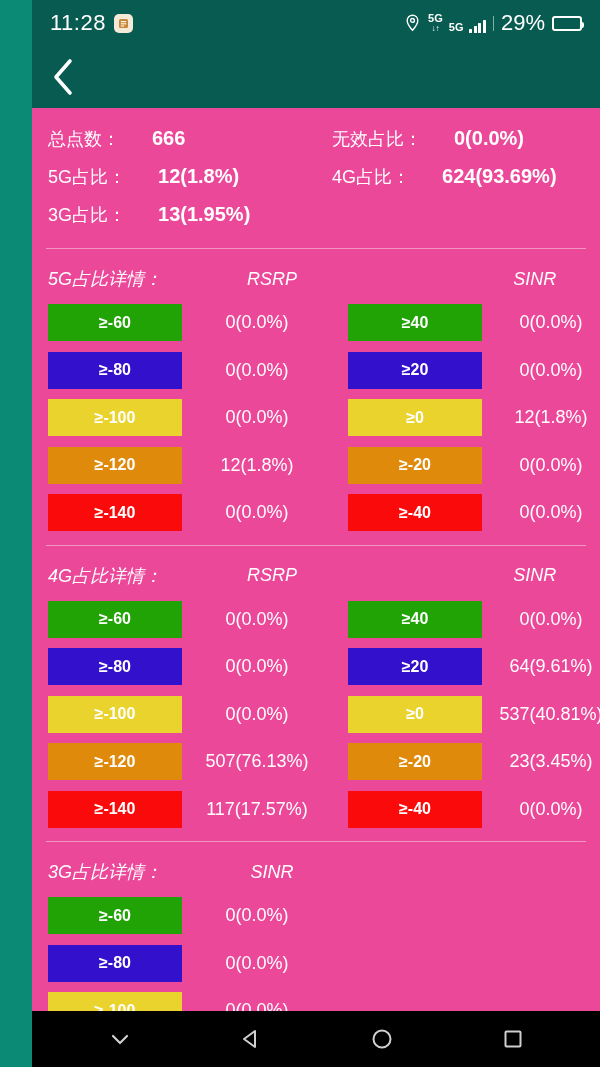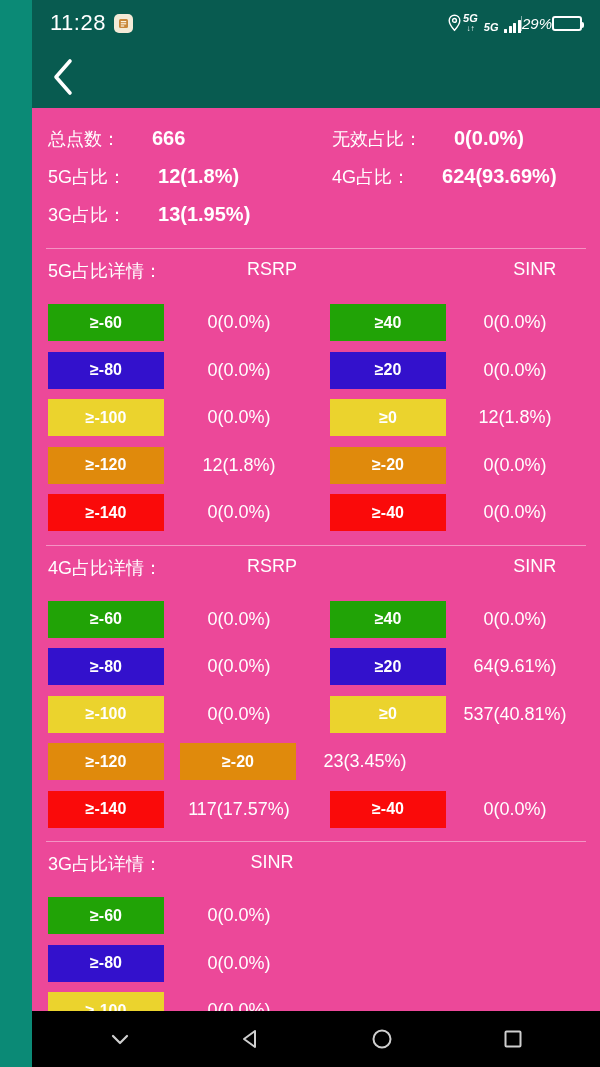--- a/index.html
+++ b/index.html
@@ -25,35 +25,35 @@
     color: #ffffff;
   }
   .sb-time { font-size: 22px; letter-spacing: .5px; }
   .sb-appbadge {
     width: 19px; height: 19px; margin-left: 8px;
     border-radius: 5px; background: #f3ead7;
     display: inline-flex; align-items: center; justify-content: center;
     font-size: 8px; color: #b07a33; line-height: 1;
   }
   .sb-right {
-    margin-left: auto; display: flex; align-items: center;  font-style: italic;
+    margin-left: auto; display: flex; align-items: center; gap: 7px;
   }
   .sb-right svg { display: block; }
   .sb-net { display: flex; align-items: flex-end; gap: 6px; }
   .sb-netcell { display: flex; flex-direction: column; align-items: center; line-height: 1; }
   .sb-netcell .lbl { font-size: 11px; font-weight: bold; }
   .sb-netcell .sub { font-size: 8px; margin-top: 1px; }
   .sb-bars { display: flex; align-items: flex-end; gap: 1.5px; height: 13px; }
   .sb-bars i { width: 3px; background: #fff; display: block; border-radius: .5px; }
   .sb-bars i:nth-child(1){ height: 4px; }
   .sb-bars i:nth-child(2){ height: 7px; }
   .sb-bars i:nth-child(3){ height: 10px; }
   .sb-bars i:nth-child(4){ height: 13px; }
   .sb-div { width: 1px; height: 15px; background: rgba(255,255,255,.5); }
-  .sb-pct { font-size: 15px; }
+  .sb-pct { font-size: 22px; }
   .sb-batt {
     width: 30px; height: 15px; border: 2px solid #fff; border-radius: 3px;
     position: relative; padding: 1.5px;
   }
   .sb-batt::after {
     content:""; position:absolute; right:-4px; top:4px;
     width:2.5px; height:6px; background:#fff; border-radius:0 2px 2px 0;
   }
   .sb-batt .fill { height: 100%; width: 29%; background:#fff; border-radius:1px; }
 
@@ -97,38 +97,38 @@
   }
 
   .divider {
     height: 1px; background: rgba(255,255,255,.42);
     margin: 8px 14px 0 14px;
   }
 
   
   .section { padding-top: 10px; }
   .sec-head {
-    display: flex; align-items: flex-start; height: 40px;
+    display: flex; align-items: center; height: 40px; font-style: italic;
   }
   .sec-title {
     width: 178px; padding-left: 16px;
     color: #fff; font-size: 18px; white-space: nowrap;
   }
   .col-head {
     color: #ffffff; font-size: 18px; text-align: center;
   }
   .col-head.c1 { width: 150px; }
   .col-head.c2 { width: 134px; }
   .col-head.c3 { width: 138px; }
 
   .row {
     display: flex; align-items: center; height: 47.5px;
   }
   .chip {
-    width: 116px; height: 37px; margin-left: 16px;
+    width: 134px; height: 37px; margin-left: 16px;
     display: flex; align-items: center; justify-content: center;
     color: #ffffff; font-size: 16px; font-weight: bold;
     flex: 0 0 auto;
   }
   .cell-val {
     color: #ffffff; font-size: 18px; text-align: center;
     flex: 0 0 auto;
   }
   .val-a { width: 150px; }
   .val-b { width: 138px; }
@@ -295,20 +295,21 @@
             <div class="cell-val val-b">64(9.61%)</div>
           </div>
           <div class="row">
             <div class="chip" style="background: rgb(235, 211, 45);">≥-100</div>
             <div class="cell-val val-a">0(0.0%)</div>
             <div class="chip" style="background: rgb(235, 211, 45);">≥0</div>
             <div class="cell-val val-b">537(40.81%)</div>
           </div>
           <div class="row">
             <div class="chip" style="background: rgb(224, 138, 12);">≥-120</div>
+            <div class="cell-val val-a">507(76.13%)</div>
             <div class="chip" style="background: rgb(224, 138, 12);">≥-20</div>
             <div class="cell-val val-b">23(3.45%)</div>
           </div>
           <div class="row">
             <div class="chip" style="background: rgb(250, 10, 10);">≥-140</div>
             <div class="cell-val val-a">117(17.57%)</div>
             <div class="chip" style="background: rgb(250, 10, 10);">≥-40</div>
             <div class="cell-val val-b">0(0.0%)</div>
           </div>
         </div>

